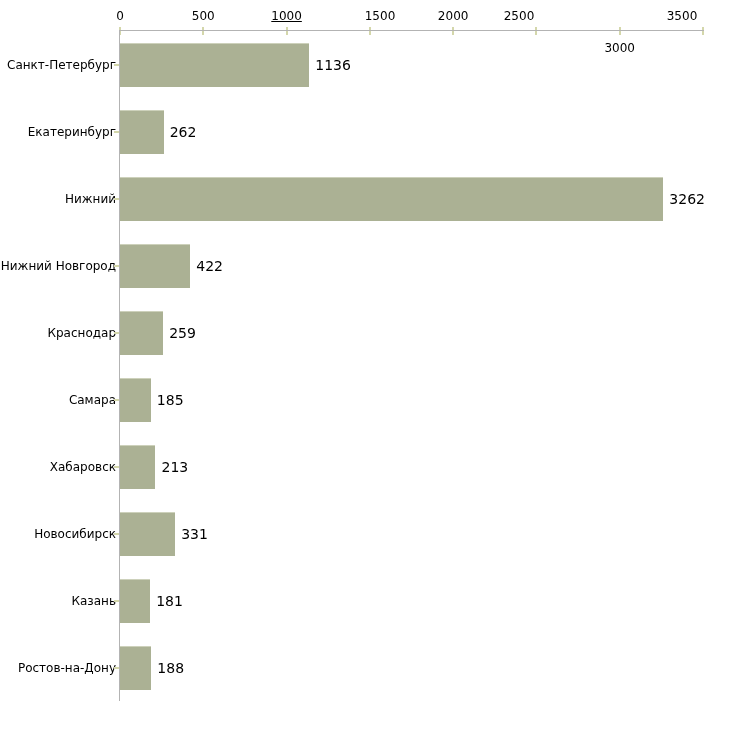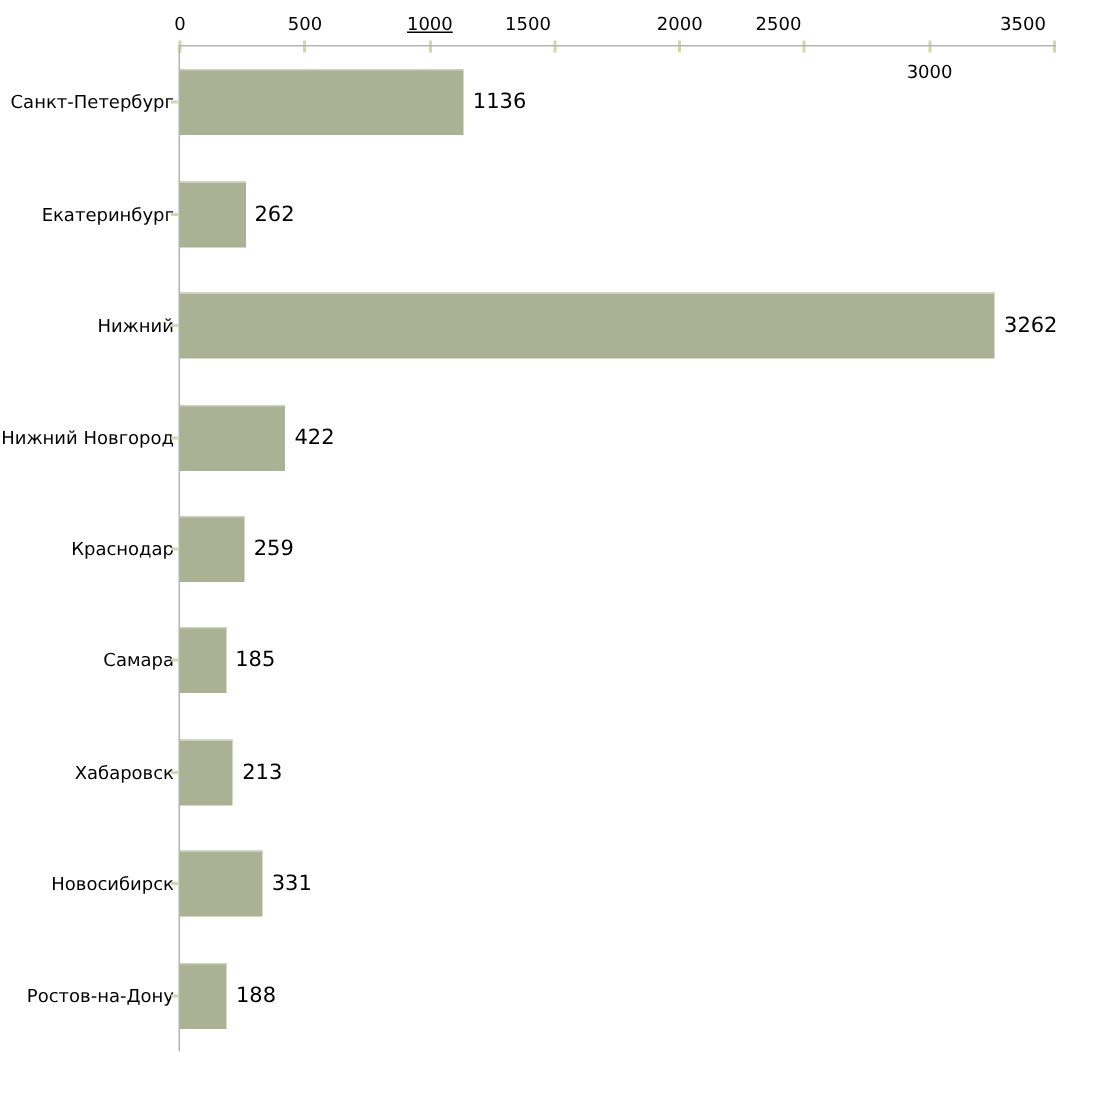--- a/index.html
+++ b/index.html
@@ -94,21 +94,21 @@
 
 <div class="chart" style="--bar: #abb194; --bar-edge: #cdd1bb; --axis: #b3b3b3; --tick: #d4d7ab; --text: #000000; --bg: #ffffff;">
   <div id="xaxis">
       <div class="xtick-mark" style="left: 119px;"></div>
       <span class="xtick-label" style="left: 120px;">0</span>
       <div class="xtick-mark" style="left: 202.286px;"></div>
       <span class="xtick-label" style="left: 203.286px;">500</span>
       <div class="xtick-mark" style="left: 285.571px;"></div>
       <span class="xtick-label" style="left: 286.571px; text-decoration: underline;">1000</span>
       <div class="xtick-mark" style="left: 368.857px;"></div>
-      <span class="xtick-label" style="left: 352px;">1500</span>
+      <span class="xtick-label" style="left: 380px;">1500</span>
       <div class="xtick-mark" style="left: 452.143px;"></div>
       <span class="xtick-label" style="left: 453.143px;">2000</span>
       <div class="xtick-mark" style="left: 535.429px;"></div>
       <span class="xtick-label" style="left: 519px;">2500</span>
       <div class="xtick-mark" style="left: 618.714px;"></div>
       <span class="xtick-label" style="left: 619.714px; margin-top: 32px;">3000</span>
       <div class="xtick-mark" style="left: 702px;"></div>
       <span class="xtick-label" style="left: 682px;">3500</span>
     </div>
   <div class="axis-h"></div>
@@ -156,19 +156,25 @@
         <div class="bar" style="width: 35.4797px;"></div>
         <span class="val-label">213</span>
       </div>
       <div class="row">
         <span class="cat-label">Новосибирск</span>
         <div class="cat-tick"></div>
         <div class="bar" style="width: 55.1351px;"></div>
         <span class="val-label">331</span>
       </div>
       <div class="row">
+        <span class="cat-label">Казань</span>
+        <div class="cat-tick"></div>
+        <div class="bar" style="width: 30.1494px;"></div>
+        <span class="val-label">181</span>
+      </div>
+      <div class="row">
         <span class="cat-label">Ростов-на-Дону</span>
         <div class="cat-tick"></div>
         <div class="bar" style="width: 31.3154px;"></div>
         <span class="val-label">188</span>
       </div>
     </div>
 </div>
 
 </body></html>

